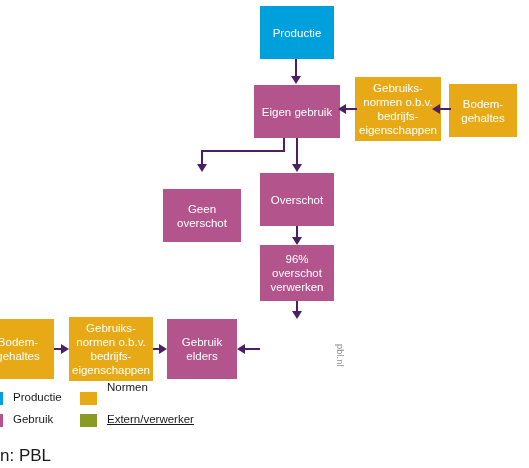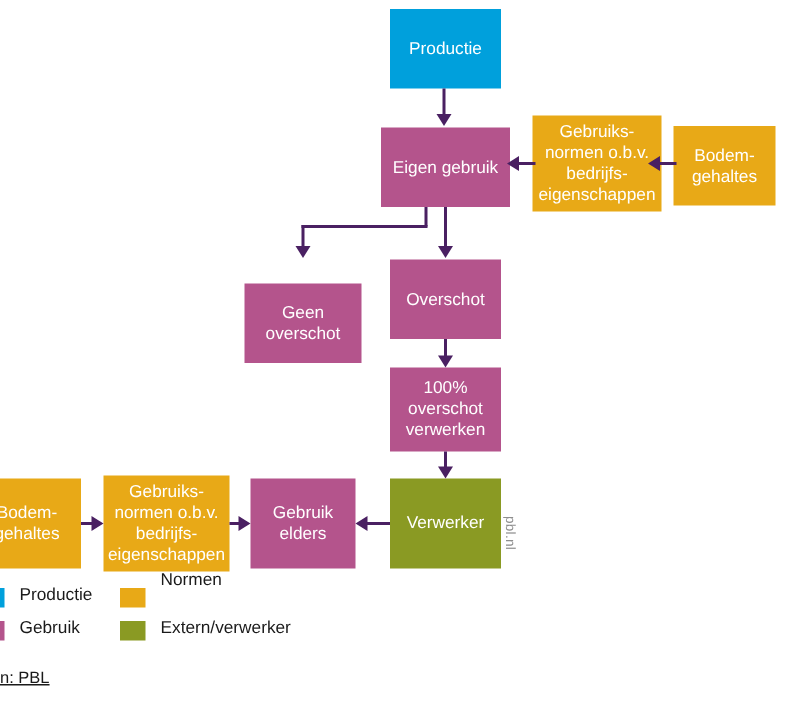--- a/index.html
+++ b/index.html
@@ -75,24 +75,23 @@
     height: 13px;
   }
   .legend-label {
     position: absolute;
     font-size: 11.5px;
     color: #1a1a1a;
     white-space: nowrap;
   }
   .source {
     position: absolute;
-    font-size: 11px;
+    font-size: 17px;
     color: #1a1a1a;
     white-space: nowrap;
-    text-decoration: underline;
   }
 </style>
 </head>
 <body>
 
 <div id="canvas">
 
   <div class="node c-productie" style="left:260px; top:6px; width:74px; height:53px;">
     <span>Productie</span>
   </div>
@@ -116,28 +115,25 @@
   <div class="node c-gebruik" style="left:163px; top:189px; width:78px; height:53px;">
     <span>Geen
 overschot</span>
   </div>
 
   <div class="node c-gebruik" style="left:260px; top:173px; width:74px; height:53px;">
     <span>Overschot</span>
   </div>
 
   <div class="node c-gebruik" style="left:260px; top:245px; width:74px; height:56px;">
-    <span>100%
+    <span>96%
 overschot
 verwerken</span>
   </div>
 
-  <div class="node c-extern" style="left:260px; top:319px; width:74px; height:60px;">
-    <span>Verwerker</span>
-  </div>
 
   <div class="node c-gebruik" style="left:167px; top:319px; width:70px; height:60px;">
     <span>Gebruik
 elders</span>
   </div>
 
   <div class="node c-normen" style="left:69px; top:317px; width:84px; height:64px;">
     <span>Gebruiks-
 normen o.b.v.
 bedrijfs-
@@ -186,17 +182,17 @@
   <div class="legend-swatch" style="left:-14px; top:392px; background:#00a0dc;"></div>
   <div class="legend-label" style="left:13px; top:391px;">Productie</div>
 
   <div class="legend-swatch" style="left:-14px; top:414px; background:#b4548c;"></div>
   <div class="legend-label" style="left:13px; top:413px;">Gebruik</div>
 
   <div class="legend-swatch" style="left:80px; top:392px; background:#e8a917;"></div>
   <div class="legend-label" style="left:107px; top:381px;">Normen</div>
 
   <div class="legend-swatch" style="left:80px; top:414px; background:#8a9a23;"></div>
-  <div class="legend-label" style="left:107px; top:413px;">Extern/verwerker</div>
+  <div class="legend-label" style="left:107px; top:413px;text-decoration:underline;">Extern/verwerker</div>
 
   <div class="source" style="left:0px; top:446px;">n: PBL</div>
 
 </div>
 
 </body></html>

